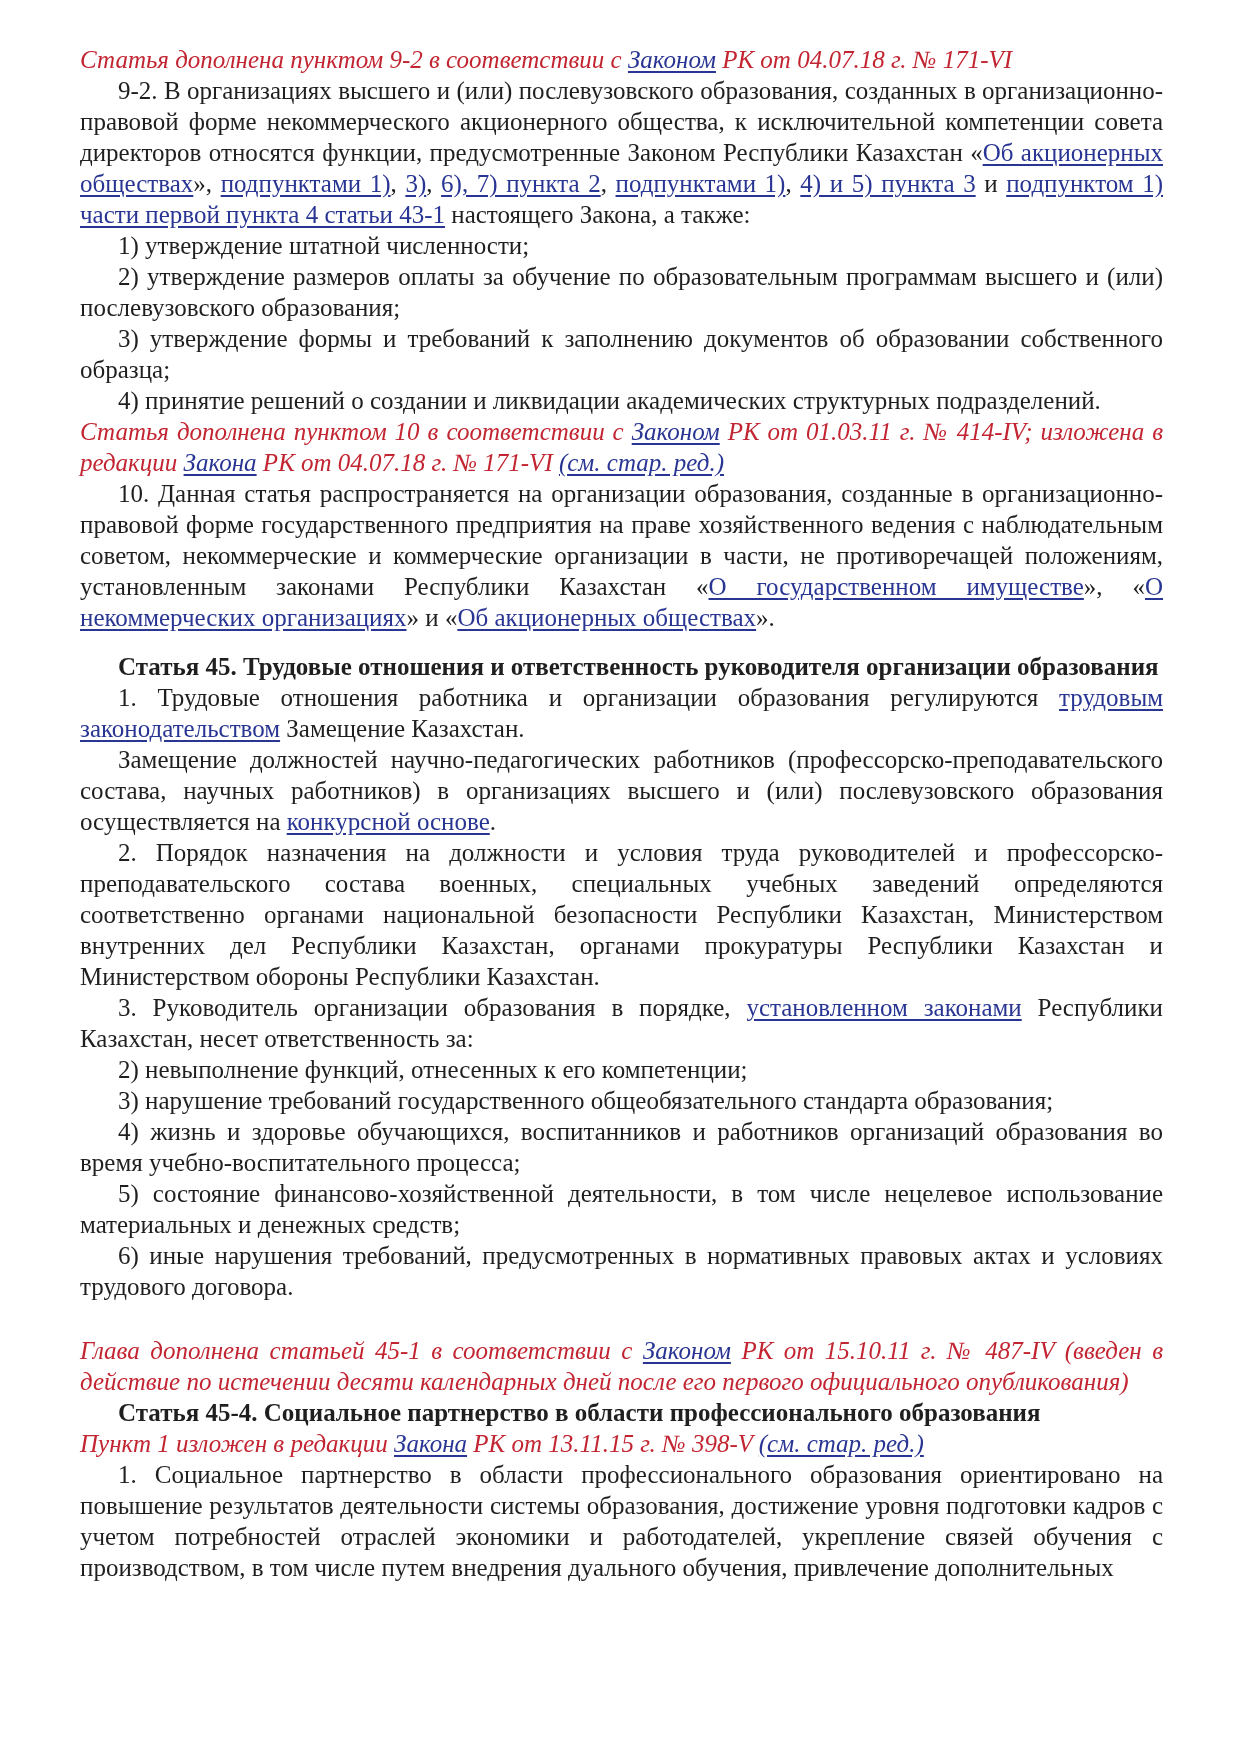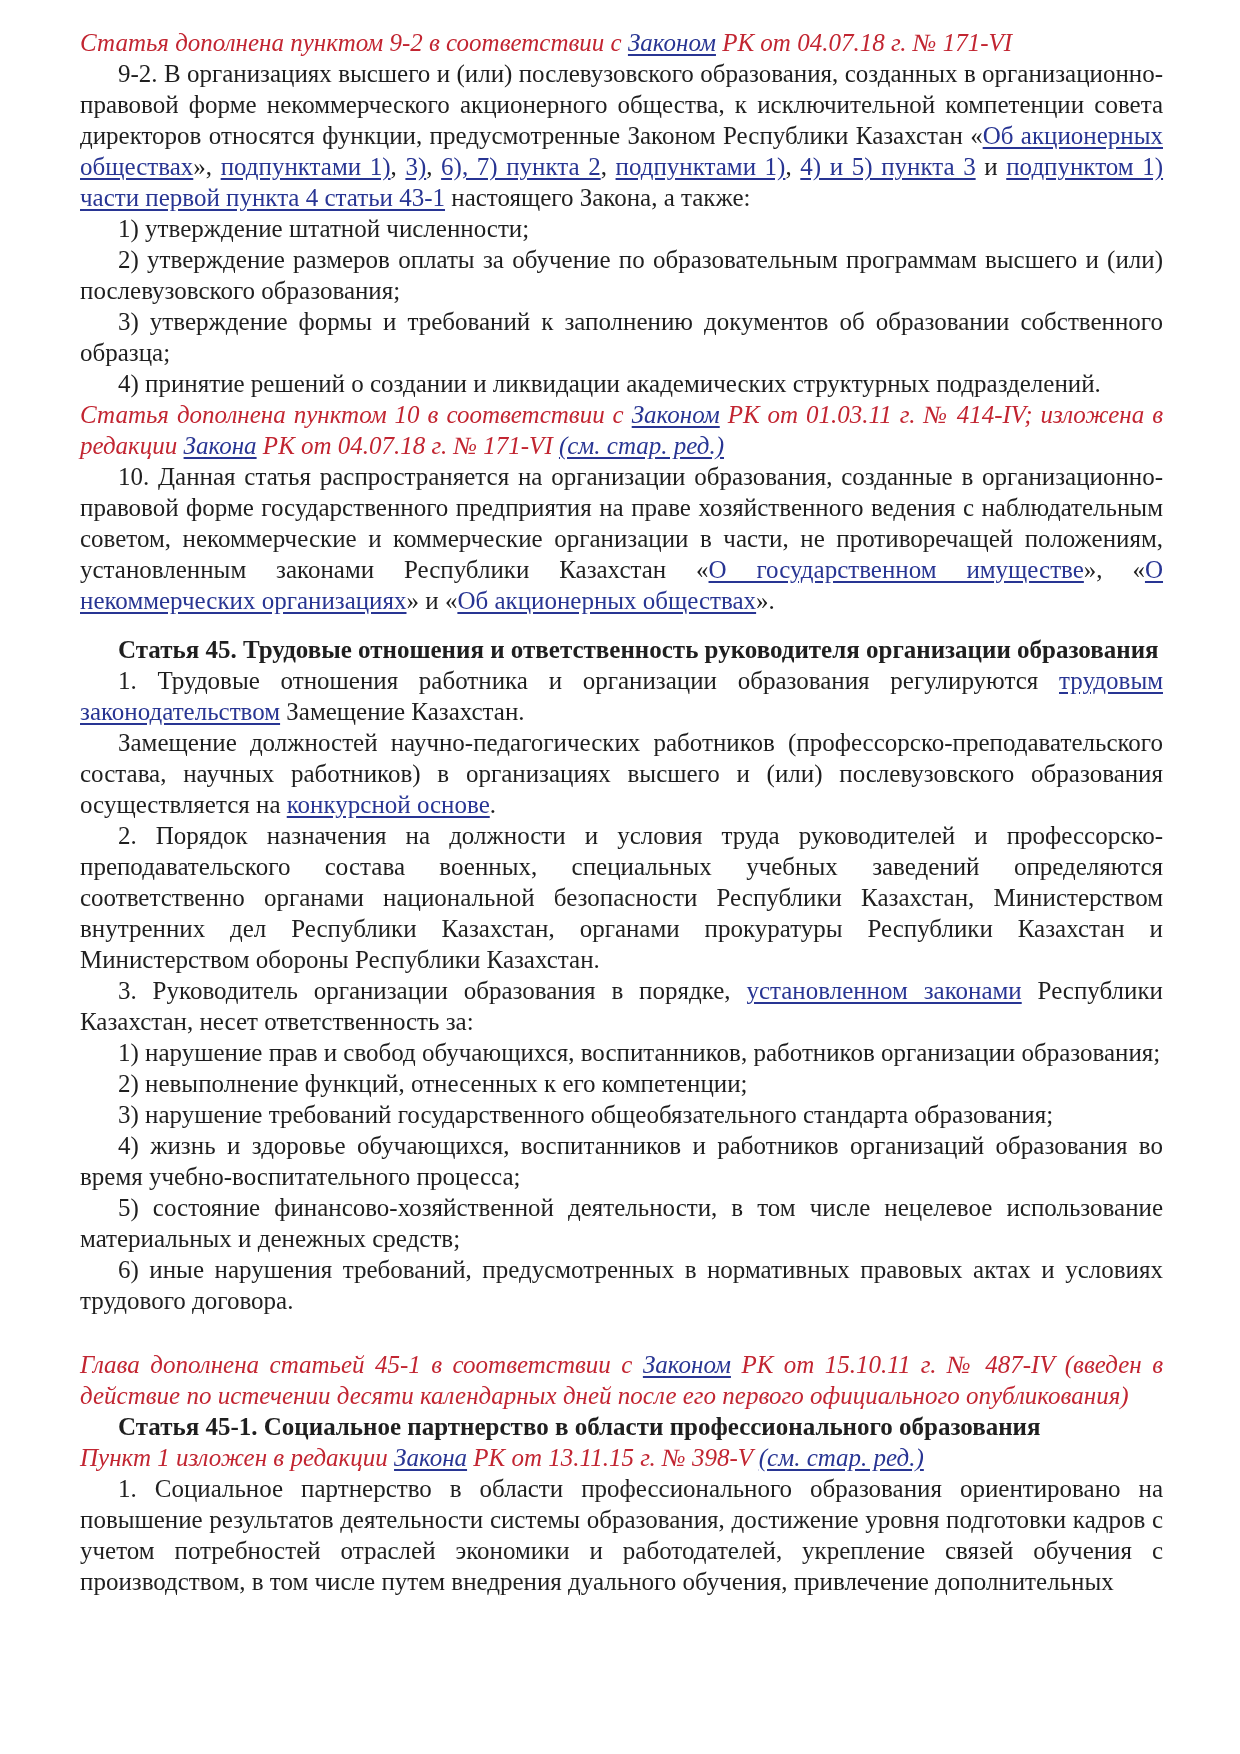--- a/index.html
+++ b/index.html
@@ -9,21 +9,21 @@
   }
   body {
     width: 1240px;
     height: 1754px;
     overflow: hidden;
   }
   .page {
     box-sizing: border-box;
     width: 1240px;
     height: 1754px;
-    padding: 27px 77px 0 80px;
+    padding: 44px 77px 0 80px;
     font-family: "Liberation Serif", "DejaVu Serif", serif;
     font-size: 25px;
     line-height: 31px;
     color: var(--text-black, #1f1f1f);
     background: var(--page-bg, #ffffff);
   }
   .block { margin: 0; }
   .paragraph {
     text-align: justify;
     text-indent: 38px;
@@ -61,24 +61,23 @@
     <div class="block paragraph"><span>3) утверждение формы и требований к заполнению документов об образовании собственного образца;</span></div>
     <div class="block paragraph"><span>4) принятие решений о создании и ликвидации академических структурных подразделений.</span></div>
     <div class="block amendment-note"><span>Статья дополнена пунктом 10 в соответствии с </span><a href="#">Законом</a><span> РК от 01.03.11 г. № 414-IV; изложена в редакции </span><a href="#">Закона</a><span> РК от 04.07.18 г. № 171-VI </span><a href="#">(см. стар. ред.)</a></div>
     <div class="block paragraph"><span>10. Данная статья распространяется на организации образования, созданные в организационно-правовой форме государственного предприятия на праве хозяйственного ведения с наблюдательным советом, некоммерческие и коммерческие организации в части, не противоречащей положениям, установленным законами Республики Казахстан «</span><a href="#">О государственном имуществе</a><span>», «</span><a href="#">О некоммерческих организациях</a><span>» и «</span><a href="#">Об акционерных обществах</a><span>».</span></div>
     <div class="block spacer-small"></div>
     <div class="block article-heading"><span>Статья 45. Трудовые отношения и ответственность руководителя организации образования</span></div>
     <div class="block paragraph"><span>1. Трудовые отношения работника и организации образования регулируются </span><a href="#">трудовым законодательством</a><span> Замещение Казахстан.</span></div>
     <div class="block paragraph"><span>Замещение должностей научно-педагогических работников (профессорско-преподавательского состава, научных работников) в организациях высшего и (или) послевузовского образования осуществляется на </span><a href="#">конкурсной основе</a><span>.</span></div>
     <div class="block paragraph"><span>2. Порядок назначения на должности и условия труда руководителей и профессорско-преподавательского состава военных, специальных учебных заведений определяются соответственно органами национальной безопасности Республики Казахстан, Министерством внутренних дел Республики Казахстан, органами прокуратуры Республики Казахстан и Министерством обороны Республики Казахстан.</span></div>
     <div class="block paragraph"><span>3. Руководитель организации образования в порядке, </span><a href="#">установленном законами</a><span> Республики Казахстан, несет ответственность за:</span></div>
-    <div class="block paragraph"><span>1) нарушение прав и свобод обучающихся, воспитанников, работников организации образования;</span></div>
     <div class="block paragraph"><span>2) невыполнение функций, отнесенных к его компетенции;</span></div>
     <div class="block paragraph"><span>3) нарушение требований государственного общеобязательного стандарта образования;</span></div>
     <div class="block paragraph"><span>4) жизнь и здоровье обучающихся, воспитанников и работников организаций образования во время учебно-воспитательного процесса;</span></div>
     <div class="block paragraph"><span>5) состояние финансово-хозяйственной деятельности, в том числе нецелевое использование материальных и денежных средств;</span></div>
     <div class="block paragraph"><span>6) иные нарушения требований, предусмотренных в нормативных правовых актах и условиях трудового договора.</span></div>
     <div class="block spacer-large"></div>
     <div class="block amendment-note"><span>Глава дополнена статьей 45-1 в соответствии с </span><a href="#">Законом</a><span> РК от 15.10.11 г. № 487-IV (введен в действие по истечении десяти календарных дней после его первого официального опубликования)</span></div>
-    <div class="block article-heading"><span>Статья 45-1. Социальное партнерство в области профессионального образования</span></div>
+    <div class="block article-heading"><span>Статья 45-4. Социальное партнерство в области профессионального образования</span></div>
     <div class="block amendment-note"><span>Пункт 1 изложен в редакции </span><a href="#">Закона</a><span> РК от 13.11.15 г. № 398-V </span><a href="#">(см. стар. ред.)</a></div>
     <div class="block paragraph"><span>1. Социальное партнерство в области профессионального образования ориентировано на повышение результатов деятельности системы образования, достижение уровня подготовки кадров с учетом потребностей отраслей экономики и работодателей, укрепление связей обучения с производством, в том числе путем внедрения дуального обучения, привлечение дополнительных</span></div>
   </div>
 
 </body></html>

